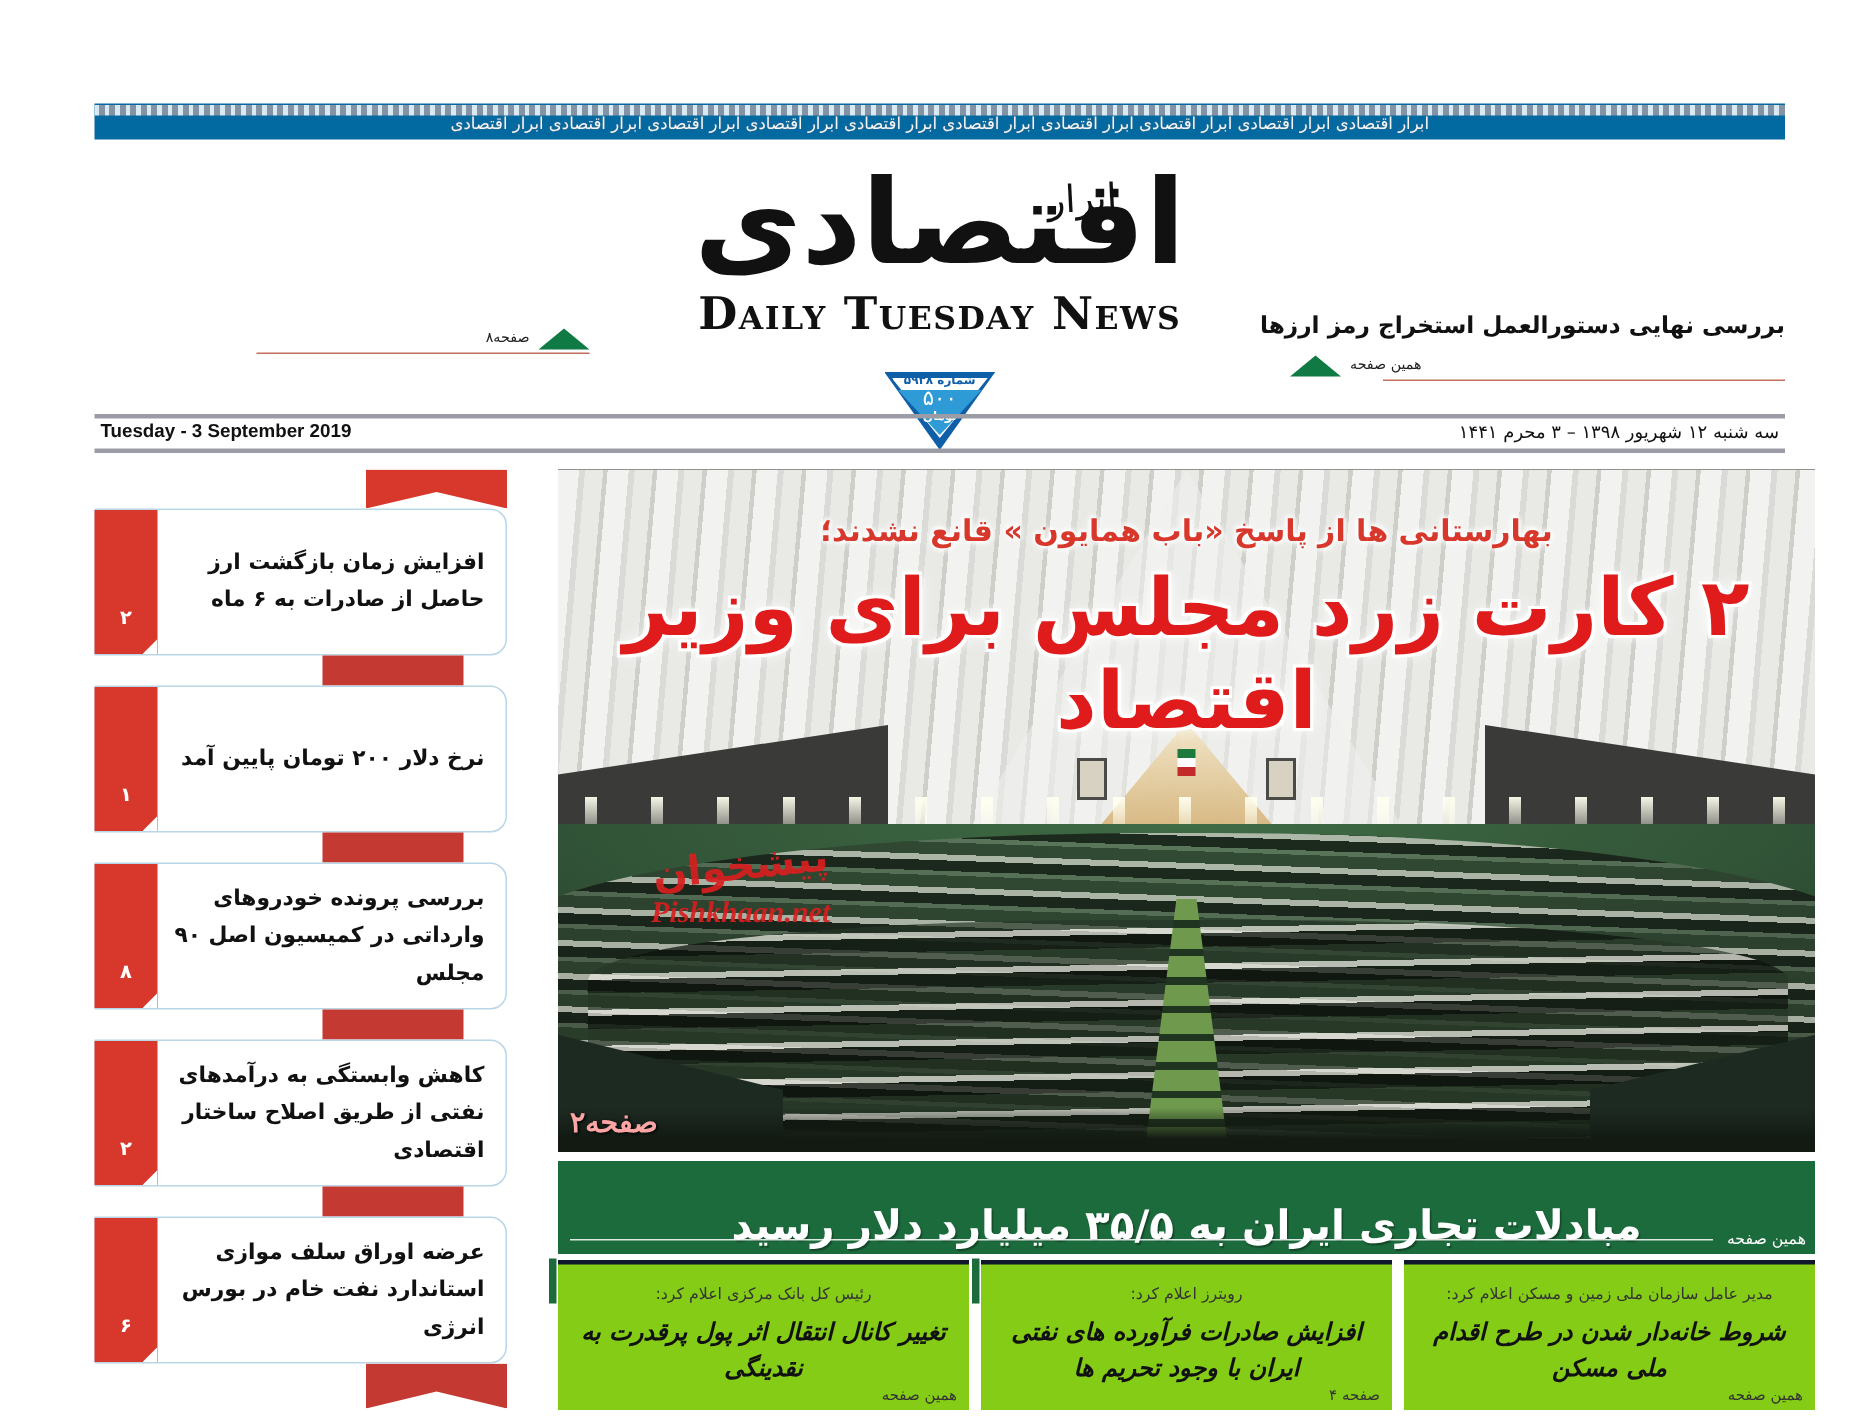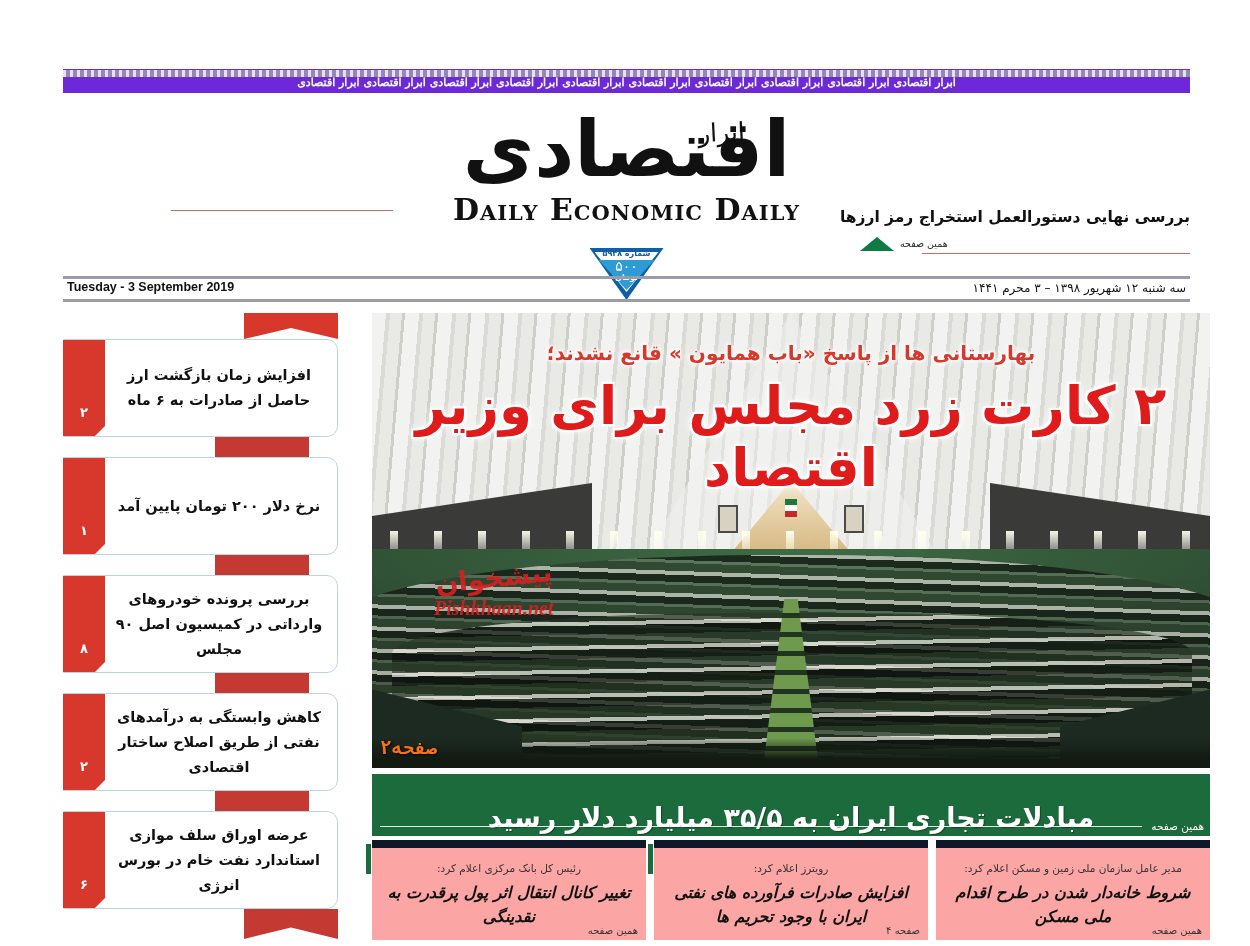--- a/index.html
+++ b/index.html
@@ -10,23 +10,23 @@
     font-family:"Liberation Sans","DejaVu Sans",sans-serif;
     overflow:hidden;
   }
   #page{
     position:relative; width:1250px; height:946px; background:#fff;
   }
 
   
   .deco-strip{
     position:absolute; left:63px; top:69px; width:1127px; height:24px;
-    background:#6d28d9;
+    background:#0369a1;
     overflow:hidden;
-    display:flex; align-items:center;font-weight:bold;
+    display:flex; align-items:center;
   }
   .deco-strip .dots{
     position:absolute; left:0; top:1px; width:100%; height:7px;
     background-image:repeating-linear-gradient(to right,
         #ffffff 0px,#ffffff 3px, #9a9ba6 3px,#9a9ba6 7px);
     opacity:.85;
   }
   .deco-strip .glyphrow{
     position:relative; white-space:nowrap; width:100%;
     text-align:center; color:#ffffff; font-size:11px;
@@ -178,21 +178,21 @@
   .news-card .tab .fold{
     position:absolute; right:0; bottom:0; width:10px;height:10px;
     background:#ffffff;
     clip-path:polygon(100% 0,100% 100%,0 100%);
   }
   .news-card .body{
     flex:1 1 auto; display:flex; align-items:center;
     padding:8px 14px 8px 10px;
   }
   .news-card .headline{
-    width:100%; text-align:center; direction:rtl;
+    width:100%; direction:rtl;
     font-family:"DejaVu Sans",sans-serif;
     font-size:14.5px; font-weight:bold; color:#111;
     line-height:25px;
   }
   .card-sep{ position:relative; height:20px; }
   .card-sep .blk{
     position:absolute; left:152px; top:0; width:94px; height:20px;
     background:#c43a32;
   }
 
@@ -320,22 +320,22 @@
     font-family:"DejaVu Sans",sans-serif;
     font-size:53px; font-weight:bold; color:#e01b1b;
     line-height:62px; letter-spacing:-1px;
     text-shadow:
       0 0 6px #fff, 2px 2px 0 #fff, -2px -2px 0 #fff,
       2px -2px 0 #fff, -2px 2px 0 #fff,
       0 0 12px rgba(255,255,255,.95);
   }
   .hero .page-badge{
     position:absolute; left:8px; bottom:8px;
-    color:#f97316; direction:rtl;
-    font-family:Liberation Mono, monospace;
+    color:#fca5a5; direction:rtl;
+    font-family:Liberation Sans, sans-serif;
     font-size:19px; font-weight:bold;
     text-shadow:1px 1px 2px #000;
   }
   .hero .watermark{
     position:absolute; left:62px; top:250px;
     color:#d81f1f; direction:rtl; text-align:center;
     font-family:"DejaVu Sans",sans-serif;
     opacity:.92;
   }
   .hero .watermark .wm-fa{
@@ -368,22 +368,22 @@
   .greenband .grule{
     position:absolute; left:8px; right:68px; bottom:9px;
     border-top:1px solid #ffffff; opacity:.85;
   }
 
   
   .stories{ position:relative; width:838px; margin-top:4px;
     display:flex; flex-direction:row-reverse; gap:8px; }
   .story{
     position:relative; flex:1 1 0; min-height:100px;
-    background:#fca5a5; padding:14px 10px 4px;
-    border-top:8px solid #0f172a;
+    background:#84cc16; padding:14px 10px 4px;
+    border-top:3px solid #0f172a;
   }
   .story:not(:last-child):after{
     content:""; position:absolute; left:-6px; top:-4px;
     width:5px; height:30px; background:#1c6b3c;
   }
   .story .over{
     text-align:center; direction:rtl; color:#333;
     font-family:"DejaVu Sans",sans-serif;
     font-size:10.5px; margin-bottom:7px;
   }
@@ -413,27 +413,31 @@
     <div class="teaser right">
       <div class="t-head">بررسی نهایی دستورالعمل استخراج رمز ارزها</div>
       <div class="t-row">
         <div class="arrow-up"></div>
         <div class="t-page">همین صفحه</div>
       </div>
       <div class="rule"></div>
     </div>
 
     <div class="teaser left">
+      <div class="t-row">
+        <div class="arrow-up"></div>
+        <div class="t-page">صفحه۸</div>
+      </div>
       <div class="rule"></div>
     </div>
 
     <div class="logo-wrap">
       <div class="logo-ar">اقتصادی</div>
       <div class="logo-sub-ar">ابرار</div>
-      <div class="logo-en">Daily Economic Daily</div>
+      <div class="logo-en">Daily Tuesday News</div>
     </div>
 
     <div class="price-badge">
       <div class="tri"></div>
       <div class="tri-in"></div>
       <div class="tri-core"></div>
       <div class="issue">شماره ۵۹۳۸</div>
       <div class="amount">۵۰۰</div>
       <div class="unit">تومان</div>
     </div>

